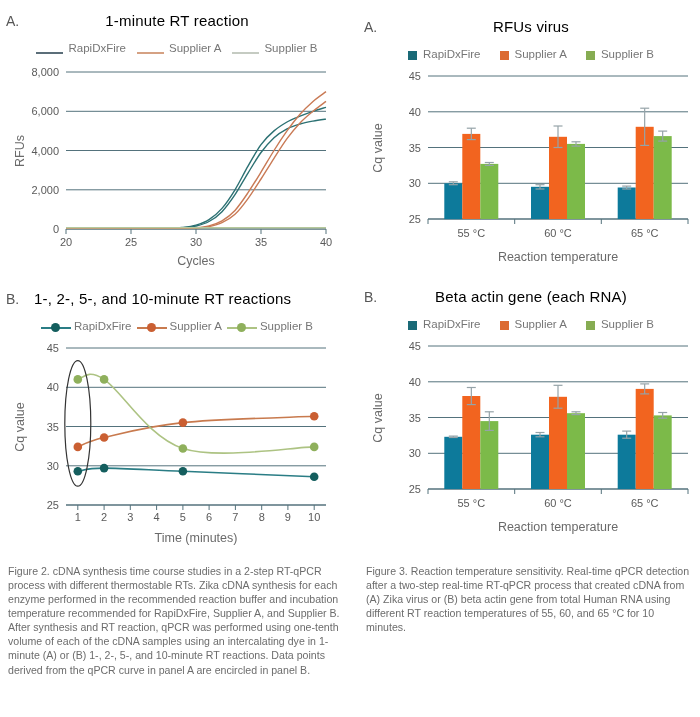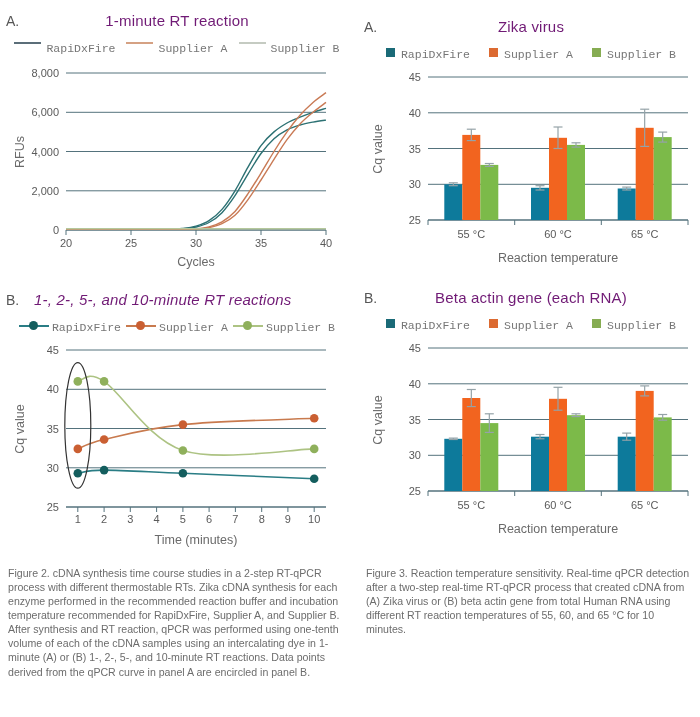--- a/index.html
+++ b/index.html
@@ -3,25 +3,25 @@
 <meta charset="utf-8">
 <style>
   html,body{margin:0;padding:0;background:#ffffff;}
   body{width:700px;height:717px;font-family:"Liberation Sans",sans-serif;overflow:hidden;}
   .page{display:flex;width:700px;height:717px;background:#fff;}
   .col{width:350px;box-sizing:border-box;}
   .col-left{padding:4px 2px 0 6px;}
   .col-right{padding:10px 2px 0 14px;}
   .panel-head{display:flex;align-items:baseline;margin-top:8px;}
   .panel-letter{font-size:14px;color:#565656;width:26px;flex:none;}
-  .panel-title{font-size:15px;color:#701a75;letter-spacing:.2px;}
+  .panel-title{font-size:15px;color:#000000;letter-spacing:.2px;}
   .head-center .panel-title{flex:1;text-align:center;padding-right:26px;}
-  .head-left .panel-title{margin-left:2px;font-style:italic;}
+  .head-left .panel-title{margin-left:2px;}
   .legend{display:flex;justify-content:center;align-items:center;margin:13px 0 4px;color:#767676;font-size:11.5px;white-space:nowrap;}
-  .legend .li{display:inline-flex;align-items:flex-start;font-family:Liberation Mono, monospace;}
+  .legend .li{display:inline-flex;align-items:flex-end;}
   .legend-line{gap:11px;}
   .legend-line .sw-ln{width:27px;height:2px;display:inline-block;margin-right:5px;}
   .legend-dotline{gap:5px;}
   .sw-dl{position:relative;width:30px;height:9px;display:inline-block;margin-right:3px;}
   .sw-dl-line{position:absolute;left:0;top:3.5px;width:30px;height:2px;}
   .sw-dl-dot{position:absolute;left:10px;top:0;width:9px;height:9px;border-radius:50%;}
   .legend-square{gap:19px;}
   .sw-sq{width:9px;height:9px;display:inline-block;margin-right:6px;}
   .chart{margin-left:2px;}
   svg text.tick{font-size:11px;fill:#5a5a5a;font-family:"Liberation Sans",sans-serif;}
@@ -166,21 +166,21 @@
           </svg></div>
     </section>
 
     <p class="caption">Figure 2. cDNA synthesis time course studies in a 2-step RT-qPCR process with different thermostable RTs. Zika cDNA synthesis for each enzyme performed in the recommended reaction buffer and incubation temperature recommended for RapiDxFire, Supplier A, and Supplier B. After synthesis and RT reaction, qPCR was performed using one-tenth volume of each of the cDNA samples using an intercalating dye in 1-minute (A) or (B) 1-, 2-, 5-, and 10-minute RT reactions. Data points derived from the qPCR curve in panel A are encircled in panel B.</p>
   </div>
 
   <div class="col col-right">
     <section class="panel">
       <div class="panel-head head-center">
         <span class="panel-letter">A.</span>
-        <span class="panel-title">Zika virus</span>
+        <span class="panel-title">RFUs virus</span>
       </div>
       <div class="legend legend-square">
           <span class="li">
             <span class="sw-sq" style="background: rgb(26, 106, 119);"></span>
             <span class="lb">RapiDxFire</span>
           </span>
           <span class="li">
             <span class="sw-sq" style="background: rgb(220, 106, 49);"></span>
             <span class="lb">Supplier A</span>
           </span>

